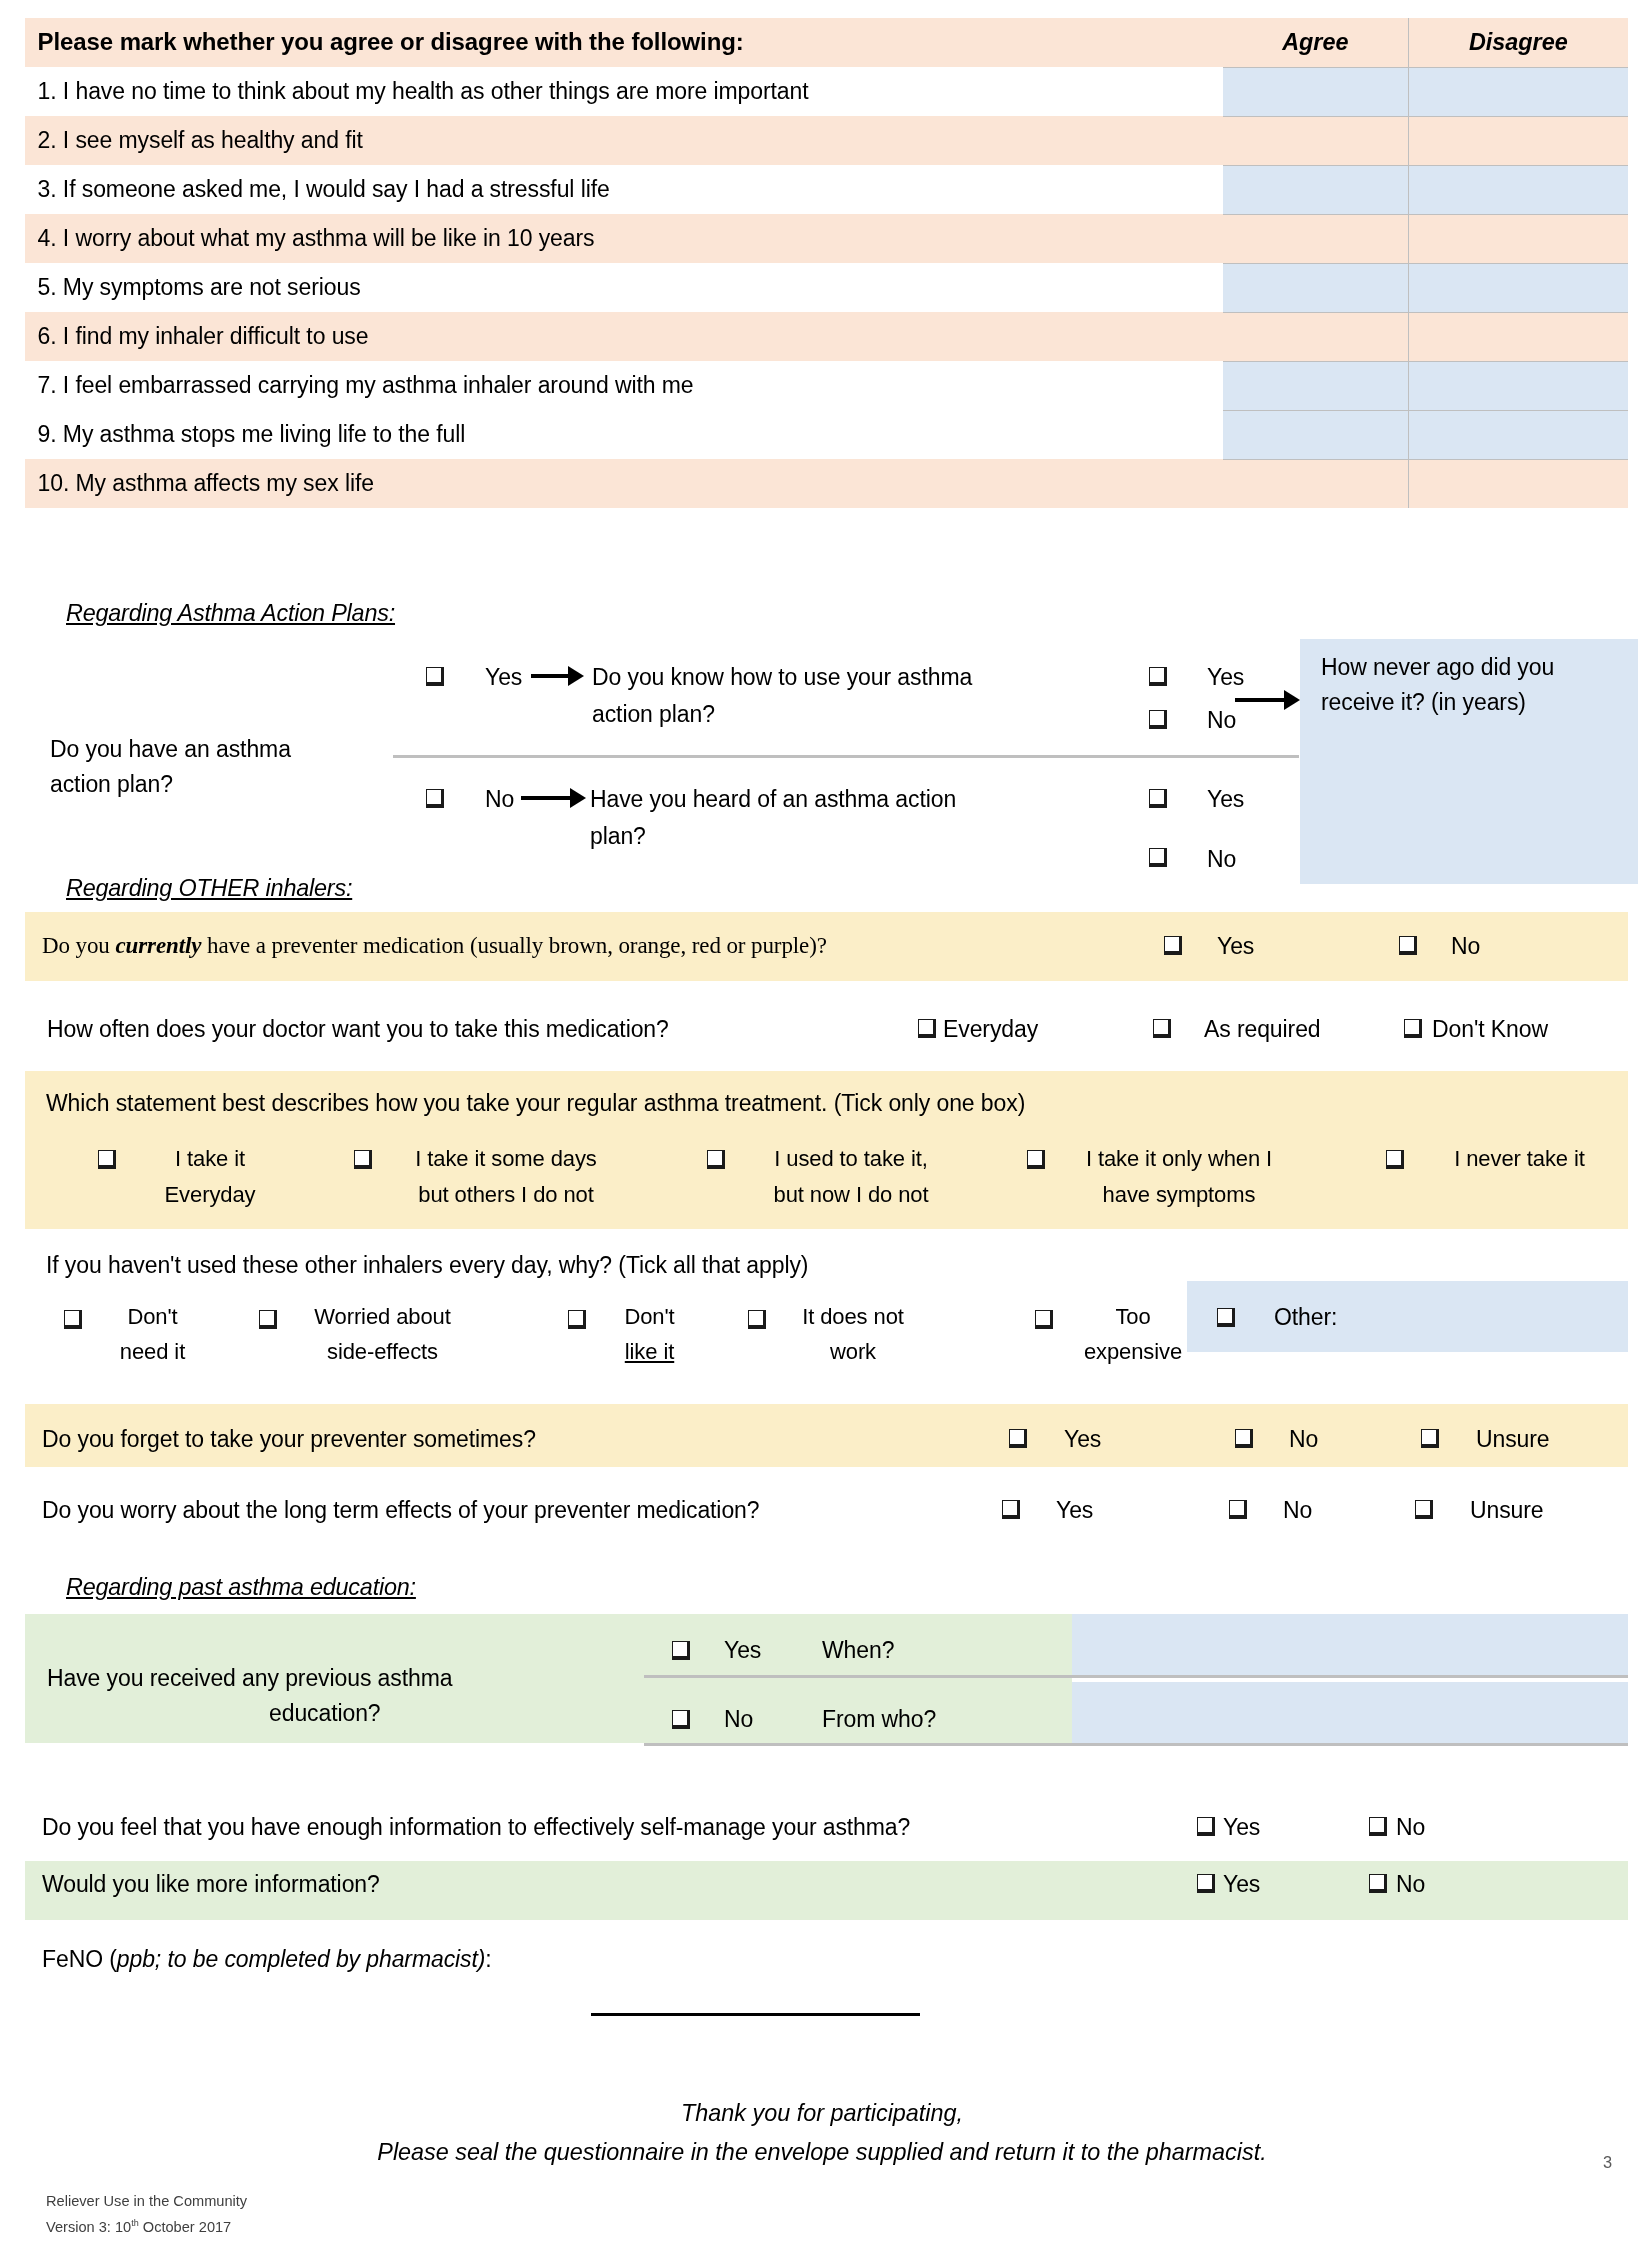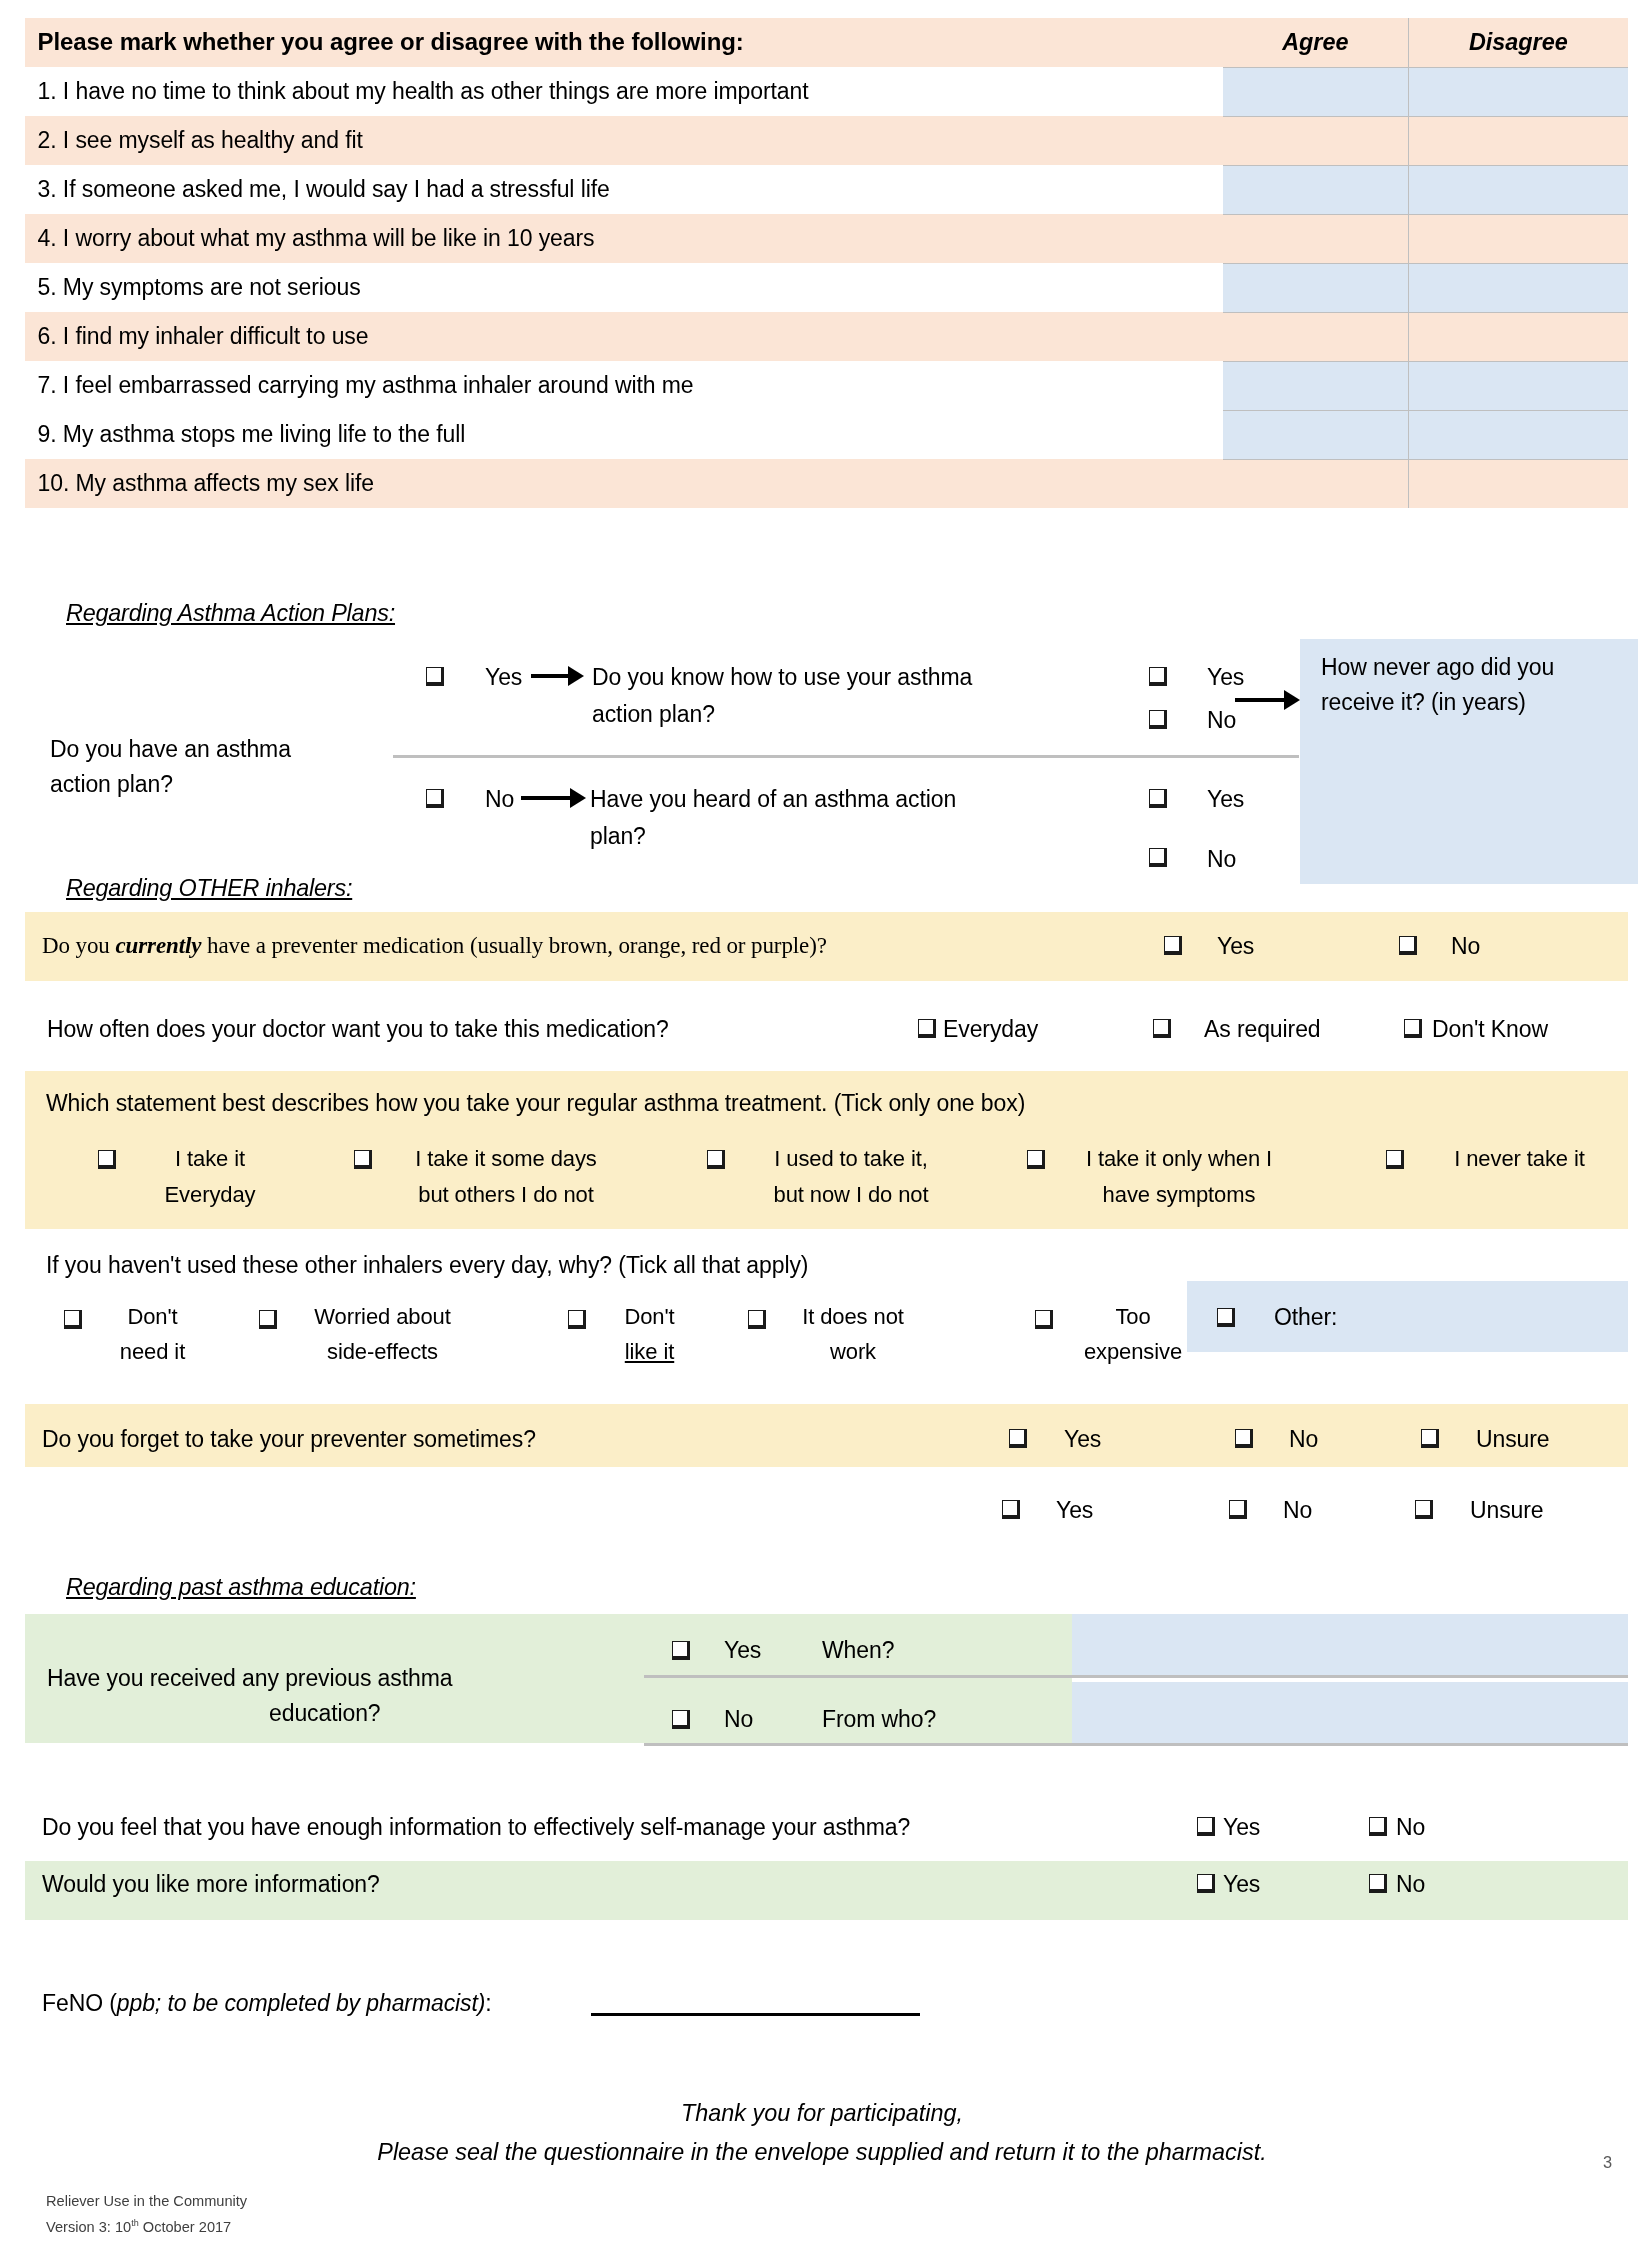--- a/index.html
+++ b/index.html
@@ -335,20 +335,21 @@
 
   <div class="blk blk-cream" style="left:24.6px; top:1404px; width:1603px; height:63px;"></div>
   <div class="abs t39" style="left:42px; top:1426px;">Do you forget to take your preventer sometimes?</div>
   <span class="cbx abs" style="left:1009px; top:1429px;"></span>
   <div class="abs t39" style="left:1064px; top:1426px;">Yes</div>
   <span class="cbx abs" style="left:1235px; top:1429px;"></span>
   <div class="abs t39" style="left:1289px; top:1426px;">No</div>
   <span class="cbx abs" style="left:1421px; top:1429px;"></span>
   <div class="abs t39" style="left:1476px; top:1426px;">Unsure</div>
 
+  <div class="abs t39" style="left:42px; top:1497px;">Do you worry about the long term effects of your preventer medication?</div>
   <span class="cbx abs" style="left:1002px; top:1500px;"></span>
   <div class="abs t39" style="left:1056px; top:1497px;">Yes</div>
   <span class="cbx abs" style="left:1229px; top:1500px;"></span>
   <div class="abs t39" style="left:1283px; top:1497px;">No</div>
   <span class="cbx abs" style="left:1415px; top:1500px;"></span>
   <div class="abs t39" style="left:1470px; top:1497px;">Unsure</div>
 
   <div class="sec-head" style="left:66px; top:1574px;">Regarding past asthma education:</div>
 
   <div class="blk blk-green" style="left:24.6px; top:1614px; width:1047px; height:129px;"></div>
@@ -375,21 +376,21 @@
   <span class="cbx abs" style="left:1369px; top:1817px;"></span>
   <div class="abs t39" style="left:1396px; top:1814px;">No</div>
 
   <div class="blk blk-green" style="left:24.6px; top:1861px; width:1603px; height:59px;"></div>
   <div class="abs t39" style="left:42px; top:1871px;">Would you like more information?</div>
   <span class="cbx abs" style="left:1197px; top:1874px;"></span>
   <div class="abs t39" style="left:1223px; top:1871px;">Yes</div>
   <span class="cbx abs" style="left:1369px; top:1874px;"></span>
   <div class="abs t39" style="left:1396px; top:1871px;">No</div>
 
-  <div class="abs t39" style="left:42px; top:1990px;">
+  <div class="abs t39" style="left:42px; top:1946px;">
     <span>FeNO (</span><em>ppb; to be completed by pharmacist)</em><span>:</span>
   </div>
   <div class="feno-line" style="left:591px; top:2013px; width:329px;"></div>
 
   <div class="center-note" style="left:0; top:2100px; width:1644px;">Thank you for participating,</div>
   <div class="center-note" style="left:0; top:2139px; width:1644px;">Please seal the questionnaire in the envelope supplied and return it to the pharmacist.</div>
 
   <div class="pageno" style="left:1603px; top:2153px;">3</div>
 
   <div class="footer-small" style="left:46px; top:2193px;">Reliever Use in the Community</div>

